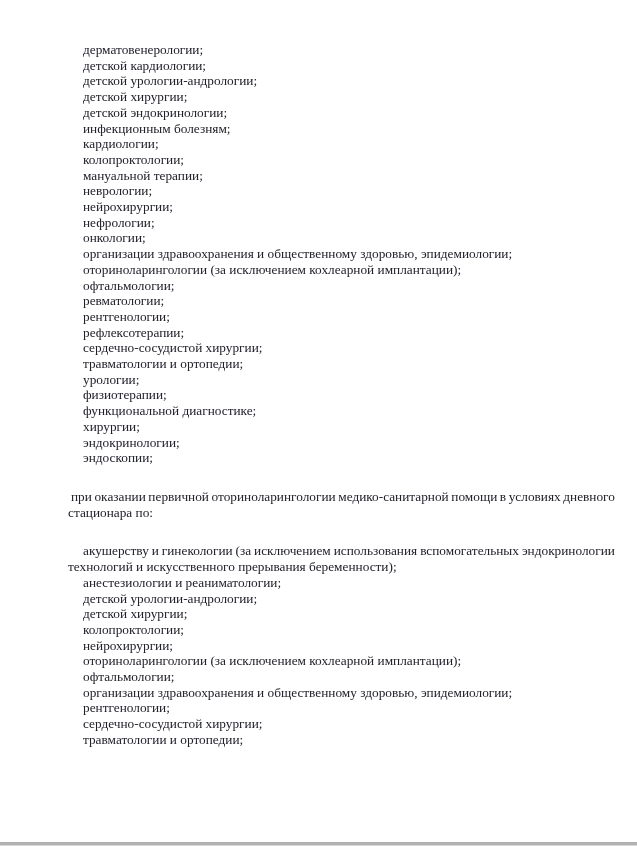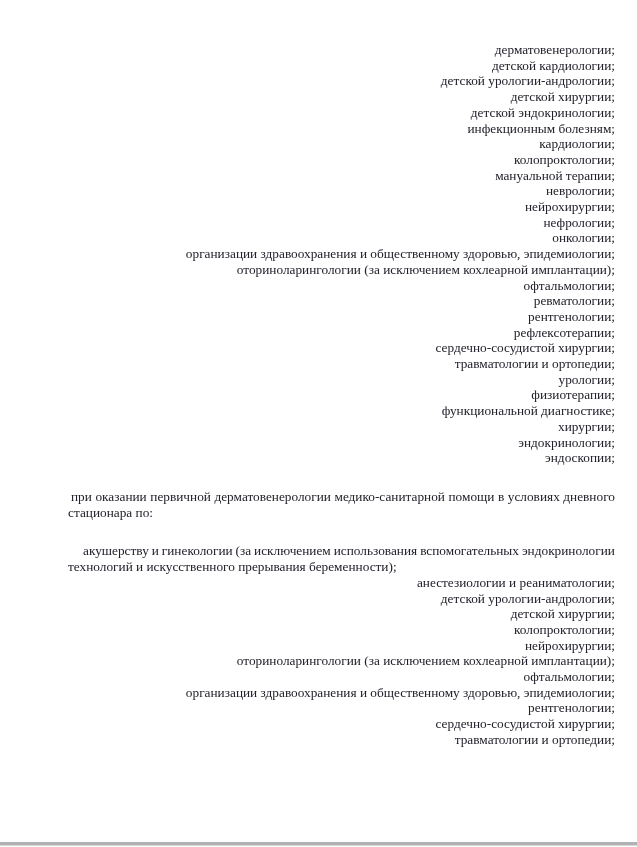--- a/index.html
+++ b/index.html
@@ -21,21 +21,20 @@
     font-family: "Liberation Serif", "DejaVu Serif", serif;
     font-size: 13.3px;
     line-height: 15.7px;
     color: #21212b;
   }
   .line {
     white-space: nowrap;
   }
   .line.item {
     text-indent: 15px;
-    text-align: right;
   }
   .line.cont {
     text-indent: 0;
   }
   .line.para_first_just,
   .line.item_first_just {
     display: flex;
     justify-content: space-between;
     white-space: nowrap;
     margin-top: 23px;
@@ -81,21 +80,21 @@
       <div class="line item">урологии;</div>
       <div class="line item">физиотерапии;</div>
       <div class="line item">функциональной диагностике;</div>
       <div class="line item">хирургии;</div>
       <div class="line item">эндокринологии;</div>
       <div class="line item">эндоскопии;</div>
       <div class="line para_first_just">
         <span>при</span>
         <span>оказании</span>
         <span>первичной</span>
-        <span>дерматовенерологии</span>
+        <span>оториноларингологии</span>
         <span>медико-санитарной</span>
         <span>помощи</span>
         <span>в</span>
         <span>условиях</span>
         <span>дневного</span>
       </div>
       <div class="line cont">стационара по:</div>
       <div class="line item_first_just">
         <span>акушерству</span>
         <span>и</span>

